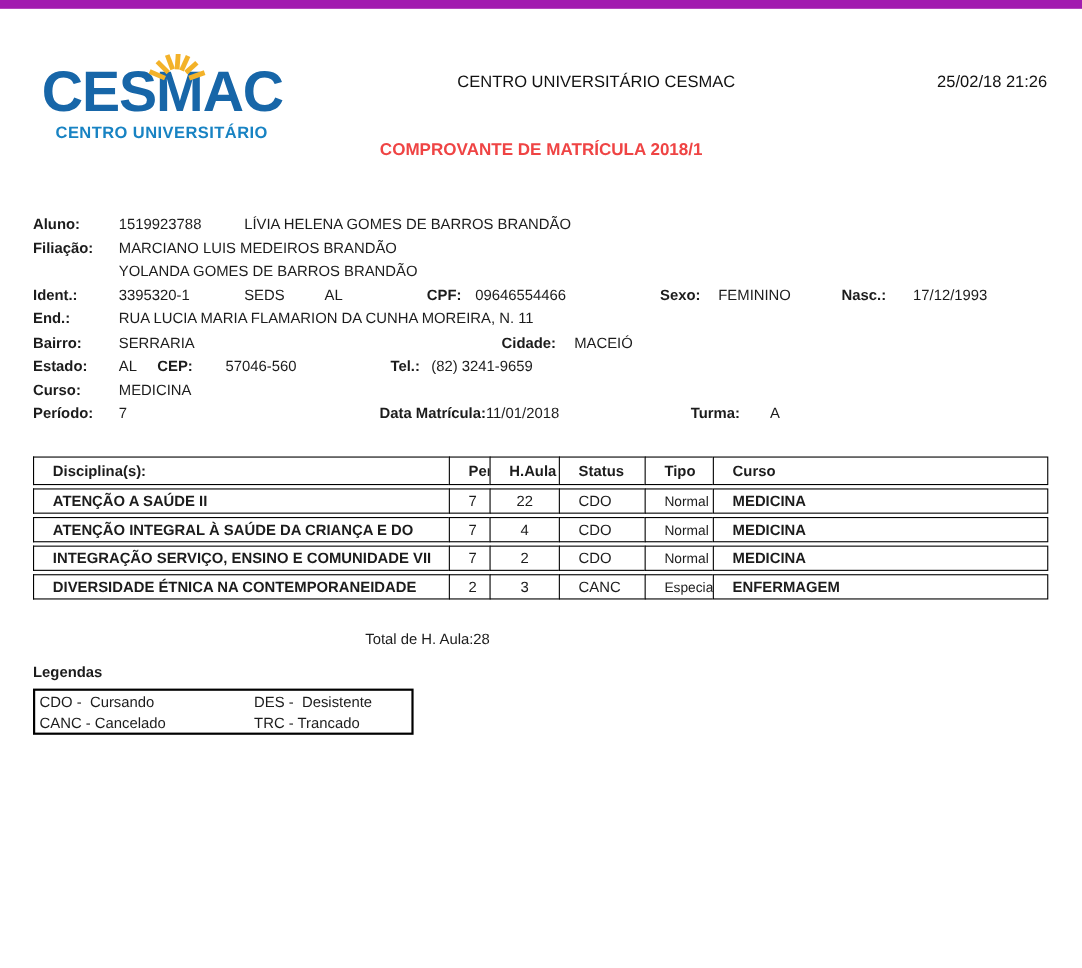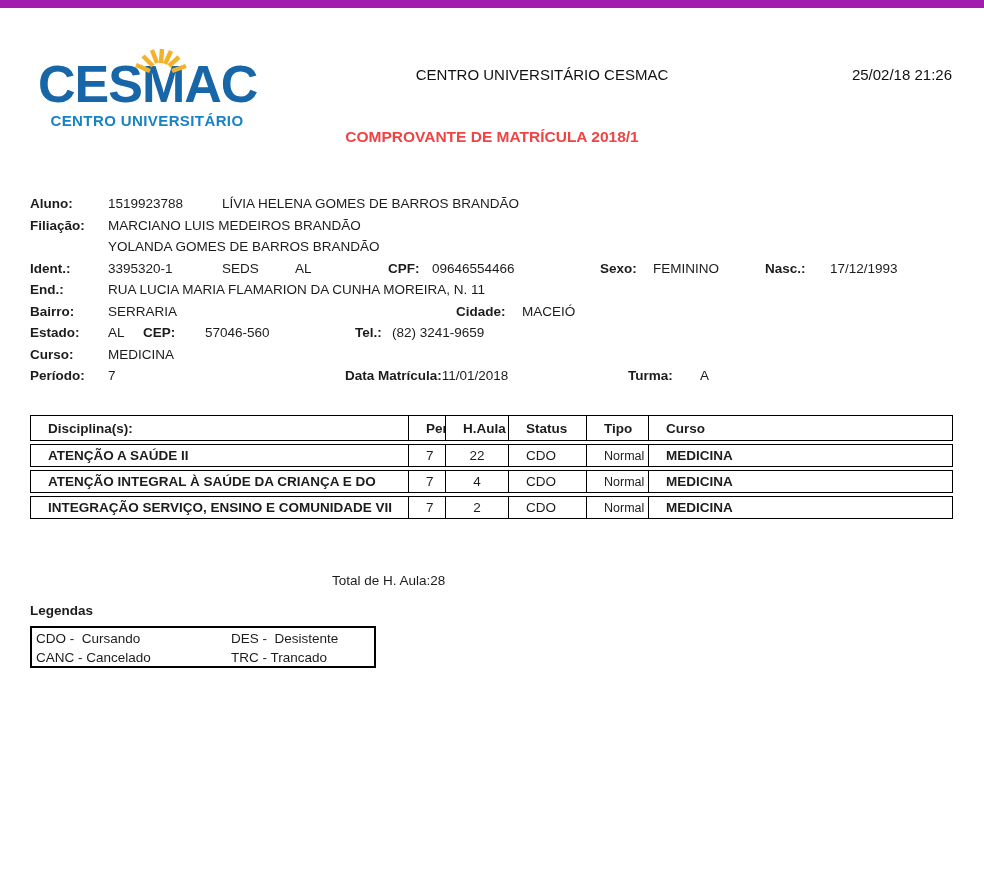--- a/index.html
+++ b/index.html
@@ -200,20 +200,28 @@
       <td class="col-curso">MEDICINA</td>
     </tr>
     <tr>
       <td class="col-disc">INTEGRAÇÃO SERVIÇO, ENSINO E COMUNIDADE VII</td>
       <td class="col-per">7</td>
       <td class="col-haula">2</td>
       <td class="col-status">CDO</td>
       <td class="col-tipo">Normal</td>
       <td class="col-curso">MEDICINA</td>
     </tr>
+    <tr>
+      <td class="col-disc">DIVERSIDADE ÉTNICA NA CONTEMPORANEIDADE</td>
+      <td class="col-per">2</td>
+      <td class="col-haula">3</td>
+      <td class="col-status">CANC</td>
+      <td class="col-tipo">Especial</td>
+      <td class="col-curso">ENFERMAGEM</td>
+    </tr>
   </tbody>
     </table>
 
   <div class="total-line">Total de H. Aula:28</div>
 
   <div class="legend-title">Legendas</div>
   <div class="legend-box">
     <span class="legend-item" style="left:4px;  top:3px;">CDO -  Cursando</span>
     <span class="legend-item" style="left:199px; top:3px;">DES -  Desistente</span>
     <span class="legend-item" style="left:4px;  top:22px;">CANC - Cancelado</span>

